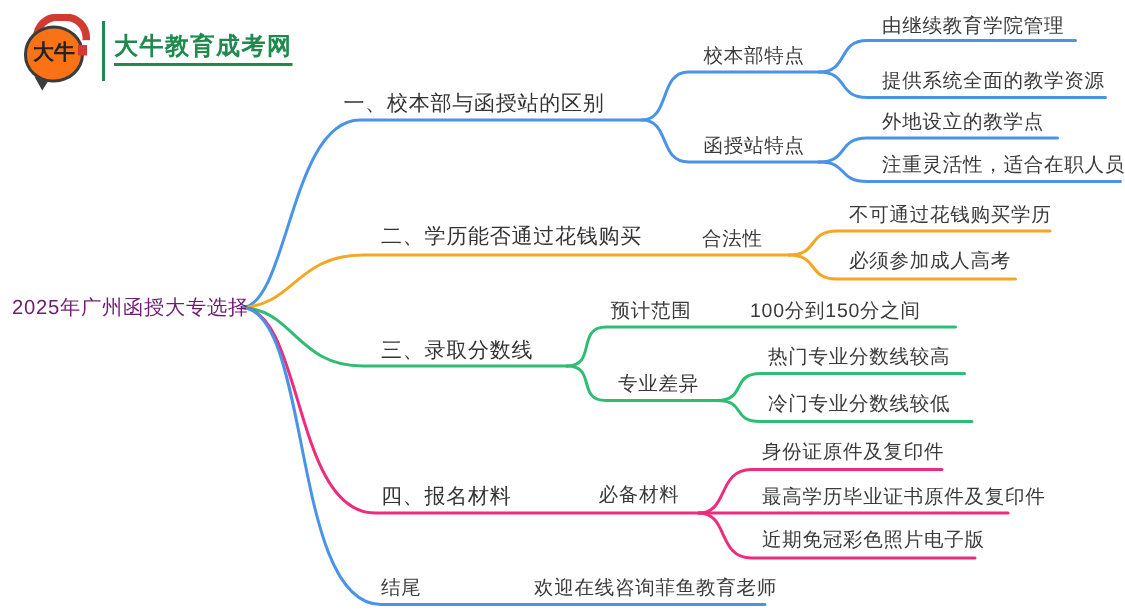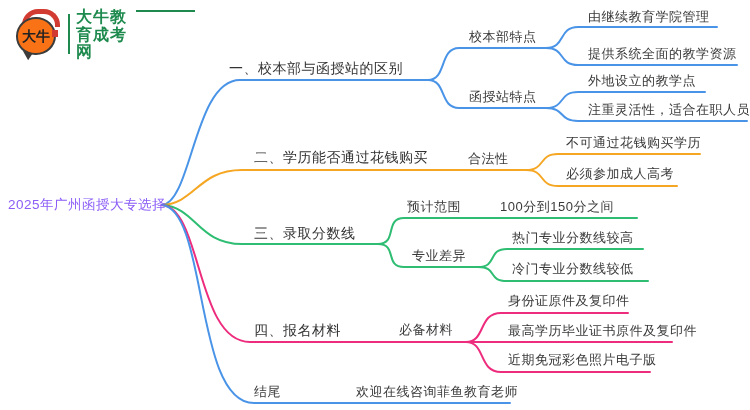--- a/index.html
+++ b/index.html
@@ -14,21 +14,21 @@
 
   .nd{
     position:absolute;
     font-size:13px;
     color:#3a3a3a;
     white-space:nowrap;
     line-height:1.2;
     letter-spacing:0.5px;
   }
   .nd-lg{font-size:14px;color:#333;}
-  .nd-root{font-size:13.5px;color:#8b5cf6;}
+  .nd-root{font-size:13.5px;color:#701a75;}
 
   
   .logo{position:absolute;left:14px;top:8px;display:flex;align-items:center;cursor:pointer;}
   .logo-mark{position:relative;width:50px;height:52px;}
   .logo-arc{
     position:absolute;left:8px;top:1px;width:28px;height:13px;
     border:5px solid #d23b31;border-bottom:none;
     border-radius:16px 16px 0 0;
   }
   .logo-bubble{
@@ -40,21 +40,21 @@
     text-align:center;
   }
   .logo-bubble:after{
     content:"";position:absolute;left:4px;bottom:-7px;
     width:0;height:0;border-left:7px solid transparent;
     border-right:3px solid transparent;border-top:8px solid #3c3c3c;
     transform:rotate(12deg);
   }
   .logo-seal{position:absolute;right:6px;top:22px;width:6px;height:7px;background:#d23b31;}
   .logo-sep{width:2px;height:40px;background:#1e8a4e;margin:0 6px 0 4px;}
-  .logo-text{display:flex;}
+  .logo-text{display:flex;flex-direction:column;}
   .logo-title{
     color:#1e8a4e;font-weight:bold;font-size:16px;letter-spacing:1px;line-height:1.1;
   }
   .logo-rule{height:2px;background:#1e8a4e;margin:2px 0 1px 0;width:100%;}
   .logo-url{color:#1e8a4e;font-weight:bold;font-size:12px;letter-spacing:0.5px;}
 </style>
 </head>
 <body>
 
 <div id="canvas">

